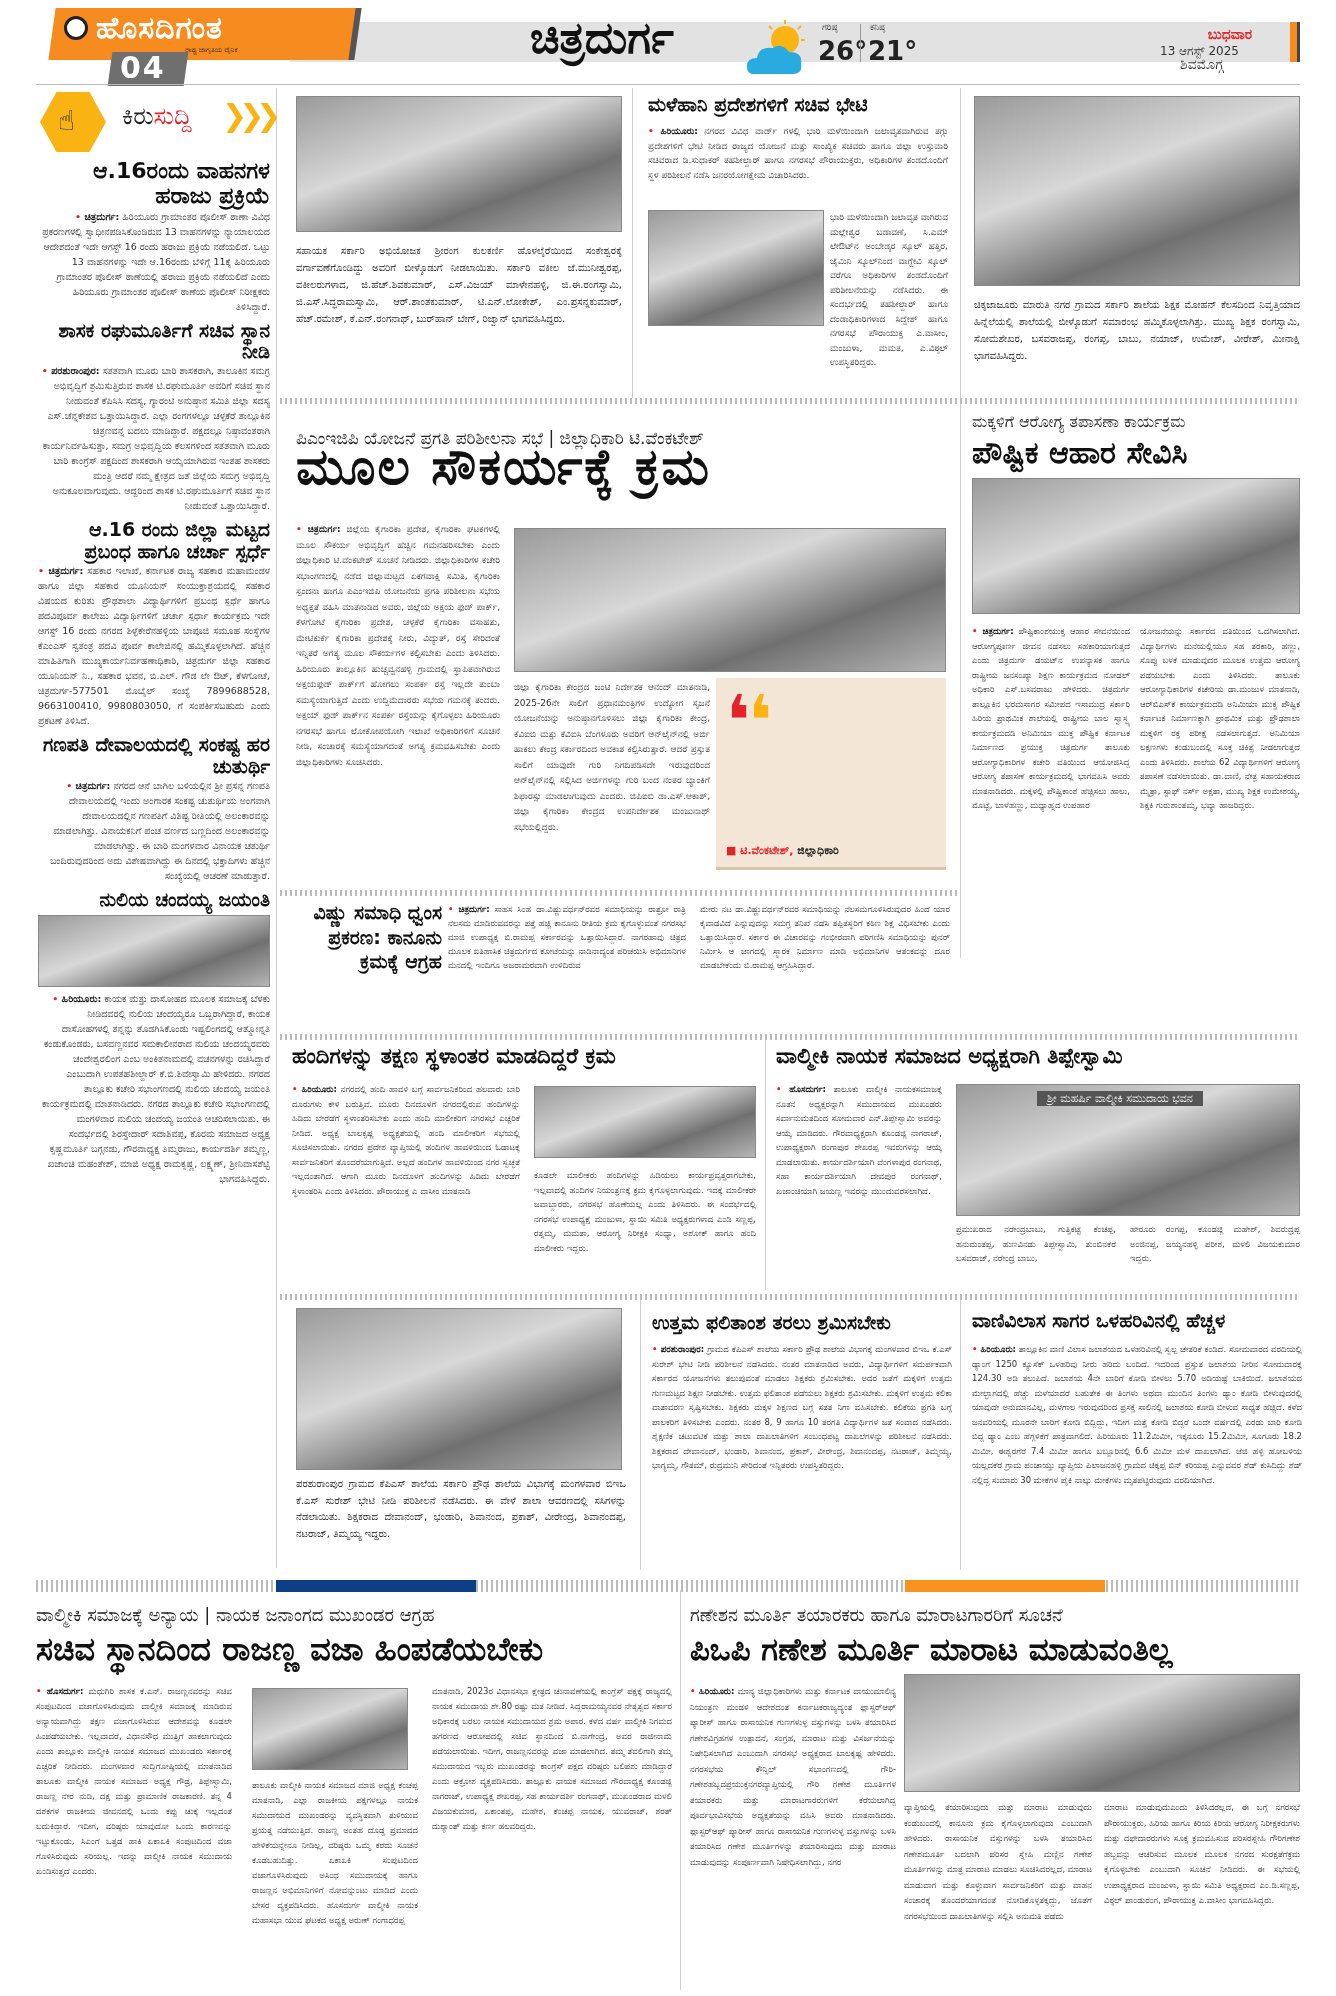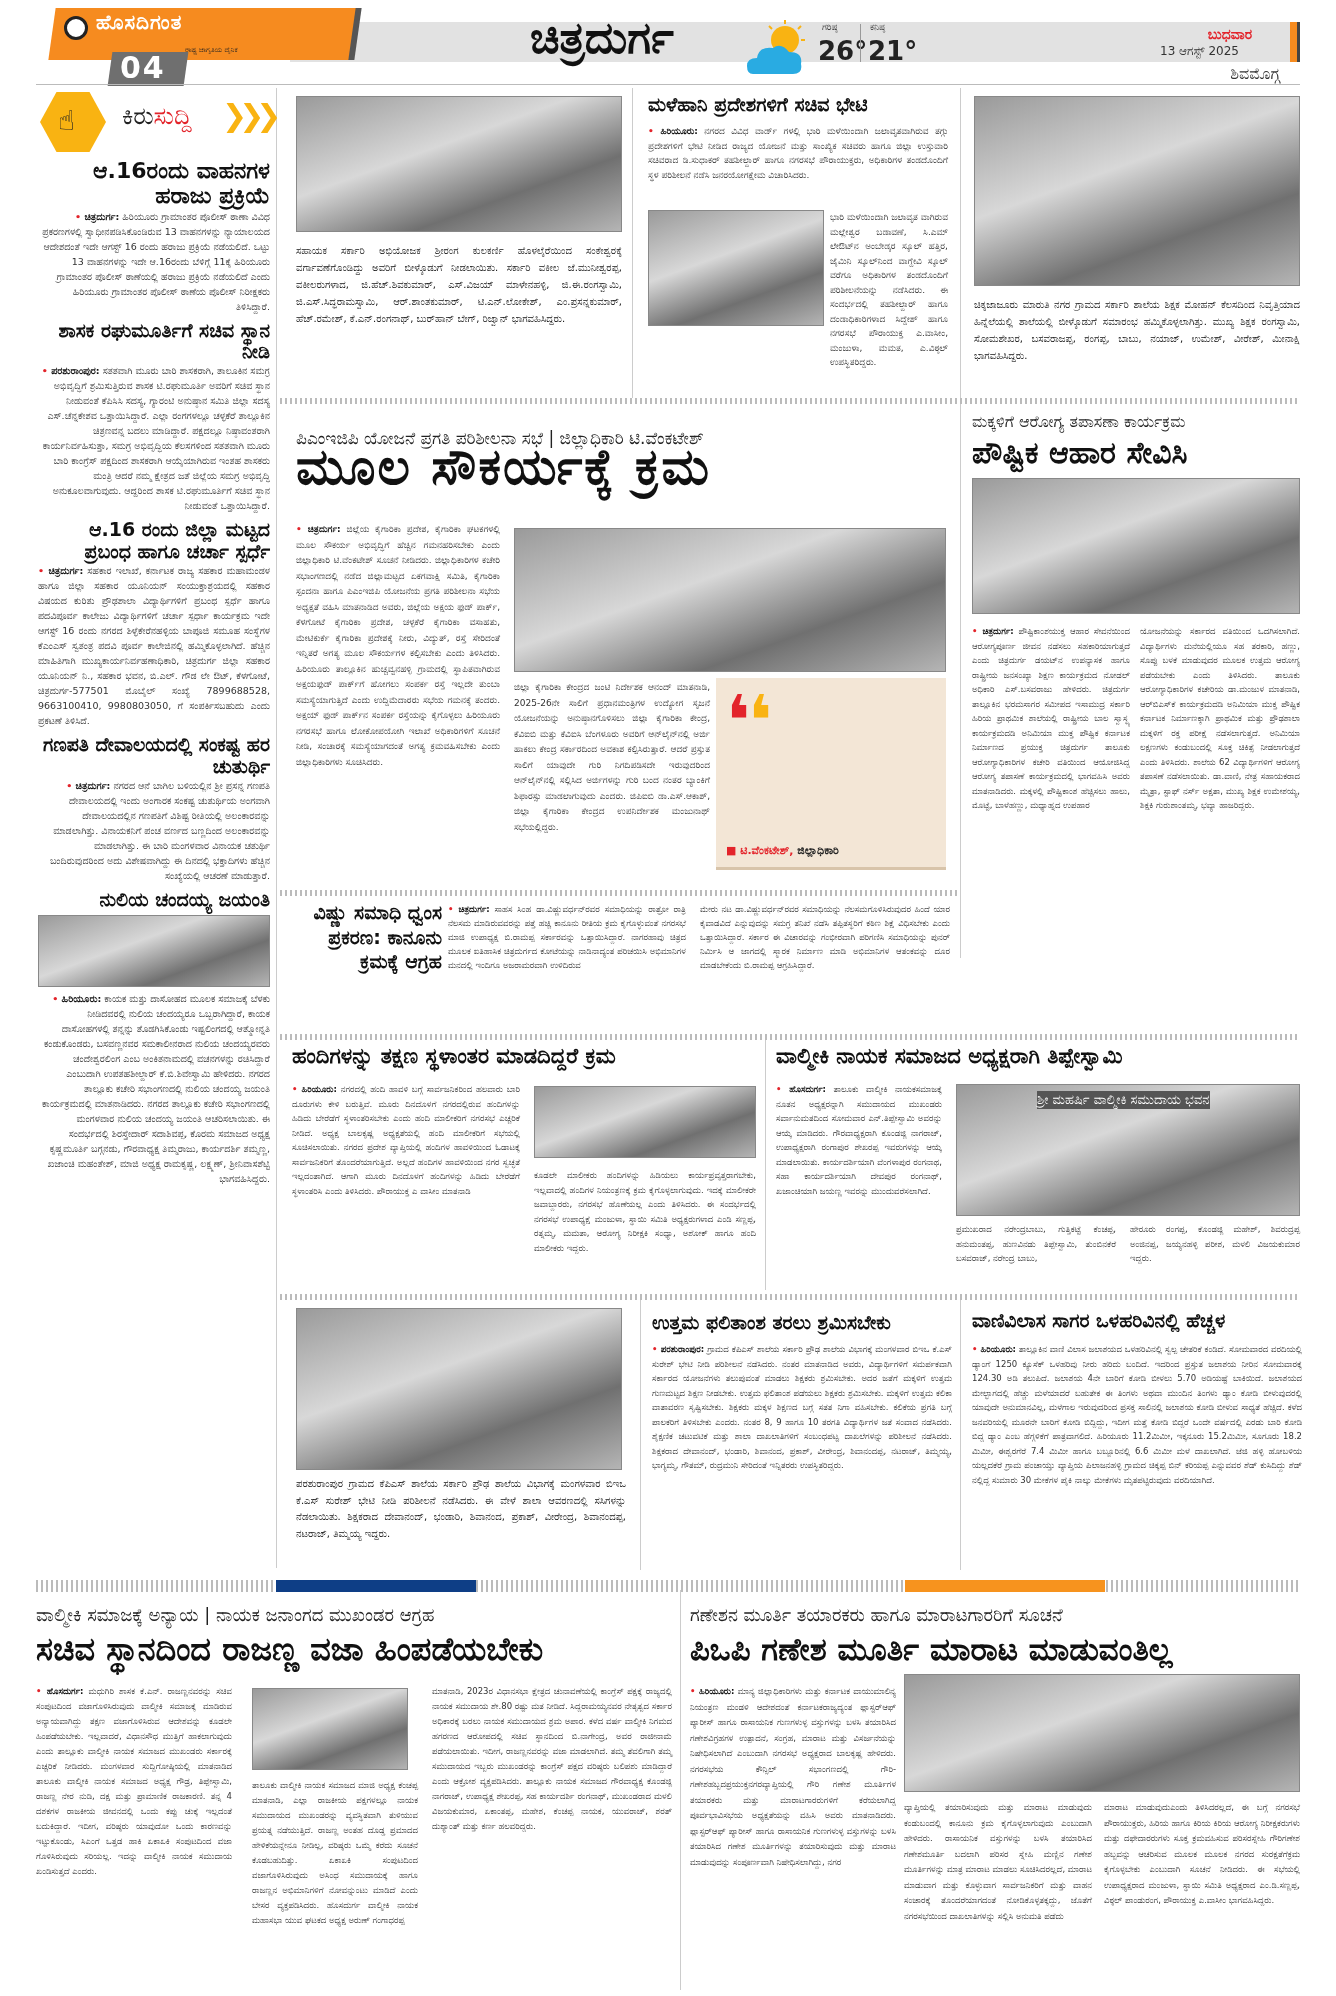--- a/index.html
+++ b/index.html
@@ -1,31 +1,31 @@
 <!DOCTYPE html>
 <html><head>
 <meta charset="utf-8">
 <style>
 *{box-sizing:border-box;margin:0;padding:0}
 body{width:1336px;height:1996px;background:#fff;font-family:"DejaVu Sans",sans-serif;color:#222;position:relative;overflow:hidden}
 .abs{position:absolute}
 .hd-band{left:290px;top:22px;width:1010px;height:40px;background:#e2e2e2}
 .hd-orange{left:1290px;top:22px;width:10px;height:40px;background:#f68b1f;border-right:3px solid #444}
 .logo-box{left:52px;top:8px;width:300px;height:52px;background:#f68b1f;transform:skewX(-8deg);box-shadow:6px 0 0 #555}
-.logo-text{left:66px;top:10px;font-size:20px;font-weight:bold;color:#fff;letter-spacing:1px}
+.logo-text{left:66px;top:10px;font-size:30px;font-weight:bold;color:#fff;letter-spacing:1px}
 .logo-tag{left:185px;top:46px;font-size:7px;color:#222}
 .page-no-box{left:110px;top:52px;width:76px;height:34px;background:#6f6f6f;transform:skewX(-8deg)}
 .page-no{left:120px;top:50px;font-size:30px;color:#fff;font-weight:bold;letter-spacing:2px}
 .city{left:530px;top:12px;font-size:44px;font-weight:900;color:#111}
 .cloud{left:745px;top:18px}
 .temp-lbl{font-size:9px;color:#333}
 .temp{font-size:26px;font-weight:bold;color:#222}
 .day{left:1180px;top:26px;font-size:14px;font-weight:bold;color:#e3242b;width:100px;text-align:center}
 .date{left:1160px;top:44px;font-size:12px;color:#333;width:130px;text-align:left}
-.edition{left:1180px;top:64px;font-size:16px;color:#333;width:100px;text-align:right}
+.edition{left:1180px;top:56px;font-size:14px;color:#333;width:100px;text-align:left}
 .hr{height:1px;background:#bbb}
 .vr{width:1px;background:#ccc}
 .dots{height:6px;background:repeating-linear-gradient(90deg,#bbb 0 2px,transparent 2px 5px)}
 .h1{font-weight:900;color:#111;line-height:1.1}
 .h2{font-weight:bold;color:#111;line-height:1.15}
 .kick{color:#222;line-height:1.2}
 .body{font-size:9.5px;line-height:15px;color:#333;text-align:justify}
 .body .place{font-weight:bold;color:#111}
 .body .place::before{content:"• ";color:#e3242b}
 .photo{background:linear-gradient(160deg,#9a9a9a,#d8d8d8 40%,#707070 70%,#b5b5b5);border:1px solid #888}
@@ -148,21 +148,21 @@
 <div class="abs dots" style="left:280px;top:1034px;width:1020px"></div>
 
 <div class="abs h2" style="left:292px;top:1044px;width:466px;font-size:21px">ಹಂದಿಗಳನ್ನು ತಕ್ಷಣ ಸ್ಥಳಾಂತರ ಮಾಡದಿದ್ದರೆ ಕ್ರಮ</div>
 <p class="abs body" style="left:292px;top:1082px;width:228px;font-size:8.5px;line-height:14.5px"><span class="place">ಹಿರಿಯೂರು:</span> <span>ನಗರದಲ್ಲಿ ಹಂದಿ ಹಾವಳಿ ಬಗ್ಗೆ ಸಾರ್ವಜನಿಕರಿಂದ ಹಲವಾರು ಬಾರಿ ದೂರುಗಳು ಕೇಳಿ ಬರುತ್ತಿವೆ. ಮೂರು ದಿನದೊಳಗೆ ನಗರದಲ್ಲಿರುವ ಹಂದಿಗಳನ್ನು ಹಿಡಿದು ಬೇರೆಡೆಗೆ ಸ್ಥಳಾಂತರಿಸಬೇಕು ಎಂದು ಹಂದಿ ಮಾಲೀಕರಿಗೆ ನಗರಸಭೆ ಎಚ್ಚರಿಕೆ ನೀಡಿದೆ. ಅಧ್ಯಕ್ಷ ಬಾಲಕೃಷ್ಣ ಅಧ್ಯಕ್ಷತೆಯಲ್ಲಿ ಹಂದಿ ಮಾಲೀಕರಿಗೆ ಸಭೆಯಲ್ಲಿ ಸೂಚಿಸಲಾಯಿತು. ನಗರದ ಪ್ರದೇಶ ವ್ಯಾಪ್ತಿಯಲ್ಲಿ ಹಂದಿಗಳ ಹಾವಳಿಯಿಂದ ಓಡಾಟಕ್ಕೆ ಸಾರ್ವಜನಿಕರಿಗೆ ತೊಂದರೆಯಾಗುತ್ತಿದೆ. ಅಲ್ಲದೆ ಹಂದಿಗಳ ಹಾವಳಿಯಿಂದ ನಗರ ಸ್ವಚ್ಛತೆ ಇಲ್ಲದಂತಾಗಿದೆ. ಆಗಾಗಿ ಮೂರು ದಿನದೊಳಗೆ ಹಂದಿಗಳನ್ನು ಹಿಡಿದು ಬೇರೆಡೆಗೆ ಸ್ಥಳಾಂತರಿಸಿ ಎಂದು ತಿಳಿಸಿದರು. ಪೌರಾಯುಕ್ತ ಎ ವಾಸೀಂ ಮಾತನಾಡಿ</span></p>
 <div class="abs photo" style="left:534px;top:1086px;width:222px;height:72px"></div>
 <p class="abs body" style="left:534px;top:1168px;width:222px;font-size:8.5px;line-height:14.5px">ಕೂಡಲೇ ಮಾಲೀಕರು ಹಂದಿಗಳನ್ನು ಹಿಡಿಯಲು ಕಾರ್ಯಪ್ರವೃತ್ತರಾಗಬೇಕು, ಇಲ್ಲವಾದಲ್ಲಿ ಹಂದಿಗಳ ನಿಯಂತ್ರಣಕ್ಕೆ ಕ್ರಮ ಕೈಗೊಳ್ಳಲಾಗುವುದು. ಇದಕ್ಕೆ ಮಾಲೀಕರೇ ಜವಾಬ್ದಾರರು, ನಗರಸಭೆ ಹೊಣೆಯಲ್ಲ ಎಂದು ತಿಳಿಸಿದರು. ಈ ಸಂದರ್ಭದಲ್ಲಿ ನಗರಸಭೆ ಉಪಾಧ್ಯಕ್ಷೆ ಮಂಜುಳಾ, ಸ್ಥಾಯಿ ಸಮಿತಿ ಅಧ್ಯಕ್ಷರುಗಳಾದ ಎಂಡಿ ಸಣ್ಣಪ್ಪ, ರತ್ನಮ್ಮ, ಮಮತಾ, ಆರೋಗ್ಯ ನಿರೀಕ್ಷಕಿ ಸಂಧ್ಯಾ, ಅಶೋಕ್ ಹಾಗೂ ಹಂದಿ ಮಾಲೀಕರು ಇದ್ದರು.</p>
 
 <div class="abs h2" style="left:776px;top:1044px;width:524px;font-size:21px">ವಾಲ್ಮೀಕಿ ನಾಯಕ ಸಮಾಜದ ಅಧ್ಯಕ್ಷರಾಗಿ ತಿಪ್ಪೇಸ್ವಾಮಿ</div>
 <p class="abs body" style="left:776px;top:1082px;width:166px;font-size:8.5px;line-height:14.5px"><span class="place">ಹೊಸದುರ್ಗ:</span> <span>ತಾಲೂಕು ವಾಲ್ಮೀಕಿ ನಾಯಕಸಮಾಜಕ್ಕೆ ನೂತನ ಅಧ್ಯಕ್ಷರನ್ನಾಗಿ ಸಮುದಾಯದ ಮುಖಂಡರು ಸರ್ವಾನುಮತದಿಂದ ಸೋಮವಾರ ಎನ್.ತಿಪ್ಪೇಸ್ವಾಮಿ ಅವರನ್ನು ಆಯ್ಕೆ ಮಾಡಿದರು. ಗೌರವಾಧ್ಯಕ್ಷರಾಗಿ ಕೊಂಡಜ್ಜಿ ನಾಗರಾಜ್, ಉಪಾಧ್ಯಕ್ಷರಾಗಿ ರಂಗಾಪುರ ಶೇಖರಪ್ಪ ಇವರುಗಳನ್ನು ಆಯ್ಕೆ ಮಾಡಲಾಯಿತು. ಕಾರ್ಯದರ್ಶಿಯಾಗಿ ವೆಂಗಳಾಪುರ ರಂಗನಾಥ, ಸಹಾ ಕಾರ್ಯದರ್ಶಿಯಾಗಿ ದೇವಪುರ ರಂಗನಾಥ್, ಖಜಾಂಚಿಯಾಗಿ ಜಯಣ್ಣ ಇವರನ್ನು ಮುಂದುವರೆಸಲಾಗಿದೆ.</span></p>
 <div class="abs photo" style="left:956px;top:1084px;width:344px;height:132px">
-  <div style="position:absolute;left:80px;top:6px;font-size:13px;color:#fff;background:#555;padding:1px 0">ಶ್ರೀ ಮಹರ್ಷಿ ವಾಲ್ಮೀಕಿ ಸಮುದಾಯ ಭವನ</div>
+  <div style="position:absolute;left:80px;top:6px;font-size:11px;color:#fff;background:#555;padding:1px 10px">ಶ್ರೀ ಮಹರ್ಷಿ ವಾಲ್ಮೀಕಿ ಸಮುದಾಯ ಭವನ</div>
 </div>
 <p class="abs body" style="left:956px;top:1222px;width:160px;font-size:8.5px;line-height:14.5px">ಪ್ರಮುಖರಾದ ನರೇಂದ್ರಬಾಬು, ಗುತ್ತಿಕಟ್ಟೆ ಕೆಂಚಪ್ಪ, ಹನುಮಂತಪ್ಪ, ಹುಣವಿನಡು ತಿಪ್ಪೇಸ್ವಾಮಿ, ತುಂಬಿನಕೆರೆ ಬಸವರಾಜ್, ನರೇಂದ್ರ ಬಾಬು,</p>
 <p class="abs body" style="left:1130px;top:1222px;width:170px;font-size:8.5px;line-height:14.5px">ಹೇರೂರು ರಂಗಪ್ಪ, ಕೊಂಡಜ್ಜಿ ಮಹೇಶ್, ಶಿವರುದ್ರಪ್ಪ ಅಂಜಿನಪ್ಪ, ಜಯ್ಯನಹಳ್ಳಿ ಪರೀಶ, ಮಳಲಿ ವಿಜಯಕುಮಾರ ಇದ್ದರು.</p>
 
 <div class="abs dots" style="left:280px;top:1294px;width:1020px"></div>
 
 <div class="abs photo" style="left:296px;top:1308px;width:326px;height:162px"></div>
 <p class="abs caption" style="left:296px;top:1476px;width:330px;font-size:10px;line-height:16.5px">ಪರಶುರಾಂಪುರ ಗ್ರಾಮದ ಕೆಪಿಎಸ್ ಶಾಲೆಯ ಸರ್ಕಾರಿ ಪ್ರೌಢ ಶಾಲೆಯ ವಿಭಾಗಕ್ಕೆ ಮಂಗಳವಾರ ಬಿಇಒ ಕೆ.ಎಸ್ ಸುರೇಶ್ ಭೇಟಿ ನೀಡಿ ಪರಿಶೀಲನೆ ನಡೆಸಿದರು. ಈ ವೇಳೆ ಶಾಲಾ ಆವರಣದಲ್ಲಿ ಸಸಿಗಳನ್ನು ನೆಡಲಾಯಿತು. ಶಿಕ್ಷಕರಾದ ದೇವಾನಂದ್, ಭಂಡಾರಿ, ಶಿವಾನಂದ, ಪ್ರಕಾಶ್, ವೀರೇಂದ್ರ, ಶಿವಾನಂದಪ್ಪ, ನಟರಾಜ್, ತಿಮ್ಮಯ್ಯ ಇದ್ದರು.</p>
 
 <div class="abs h2" style="left:652px;top:1312px;width:300px;font-size:19px">ಉತ್ತಮ ಫಲಿತಾಂಶ ತರಲು ಶ್ರಮಿಸಬೇಕು</div>

